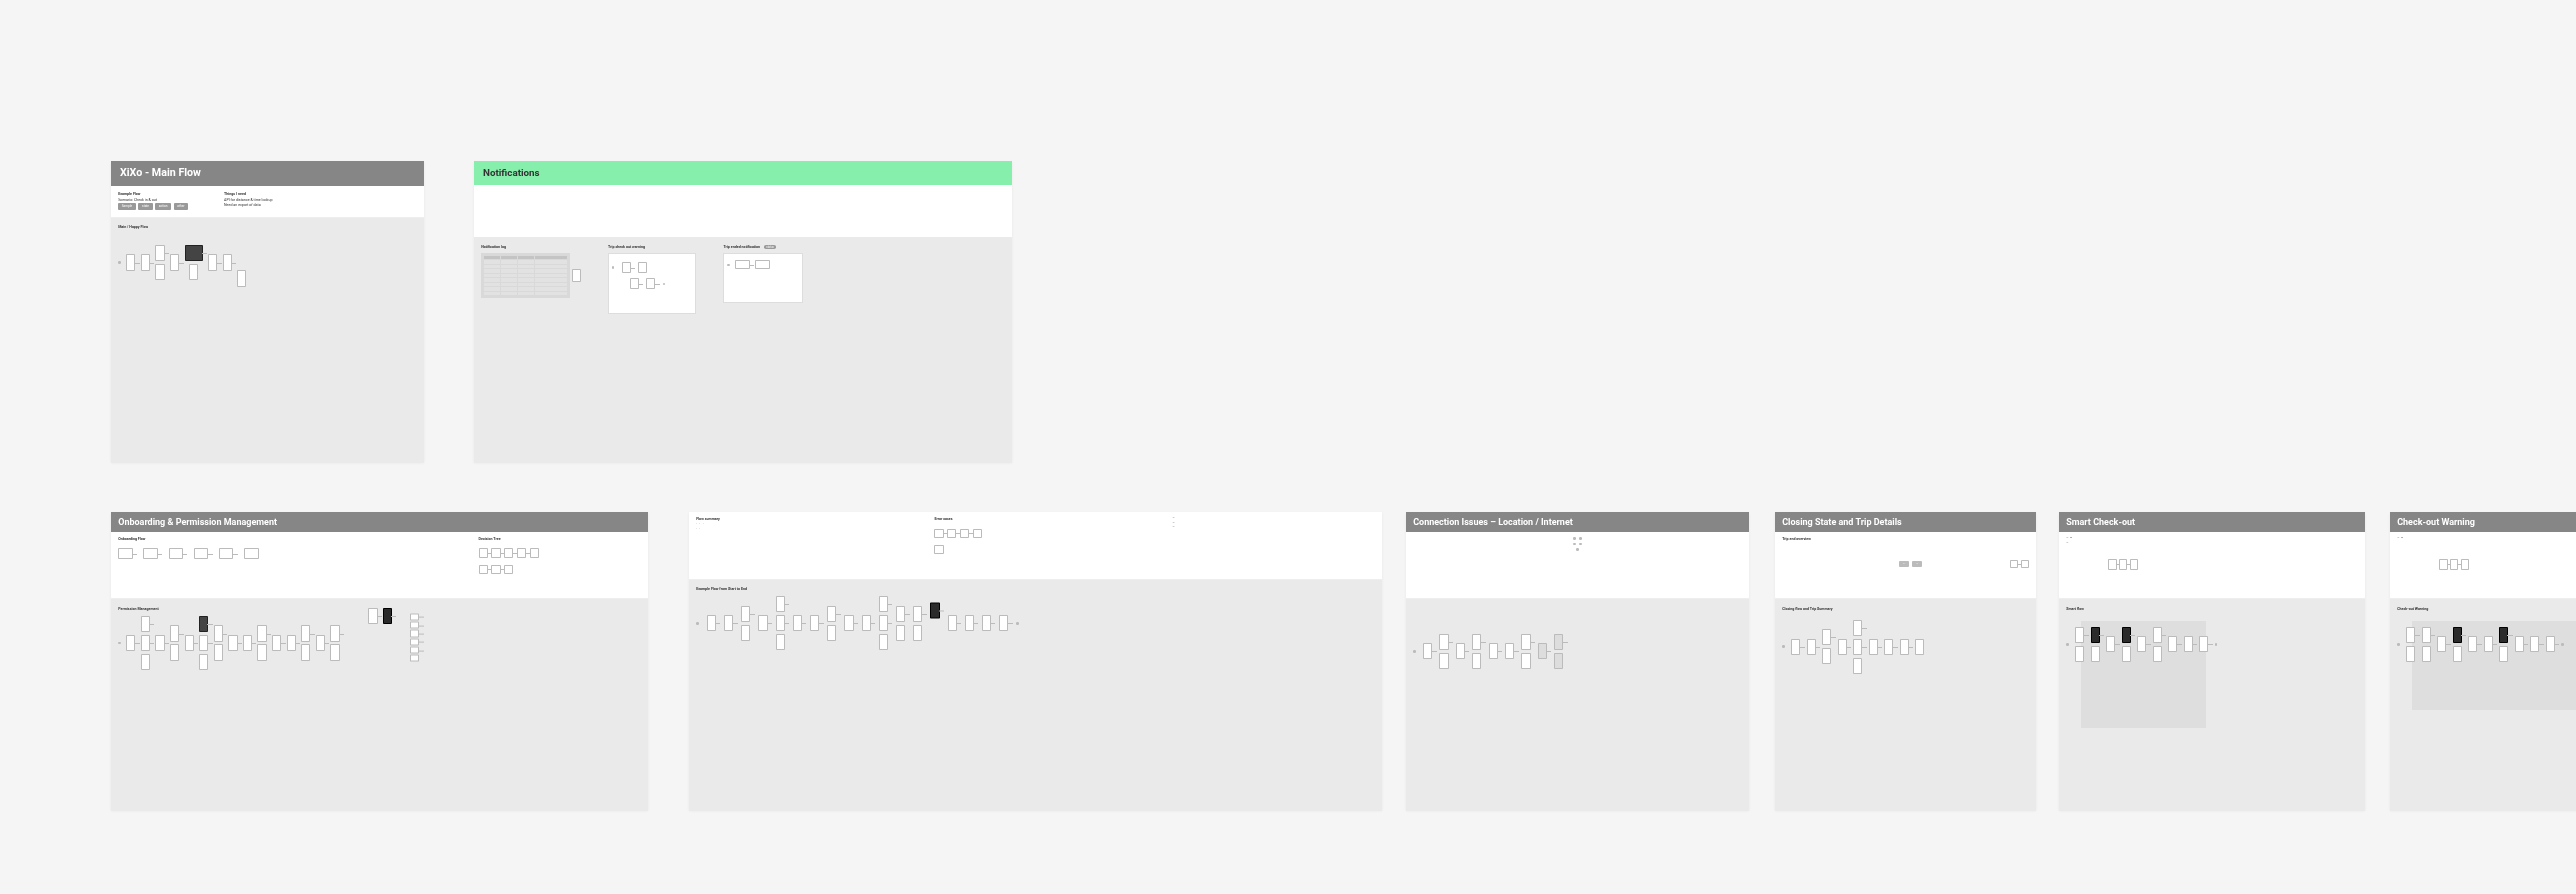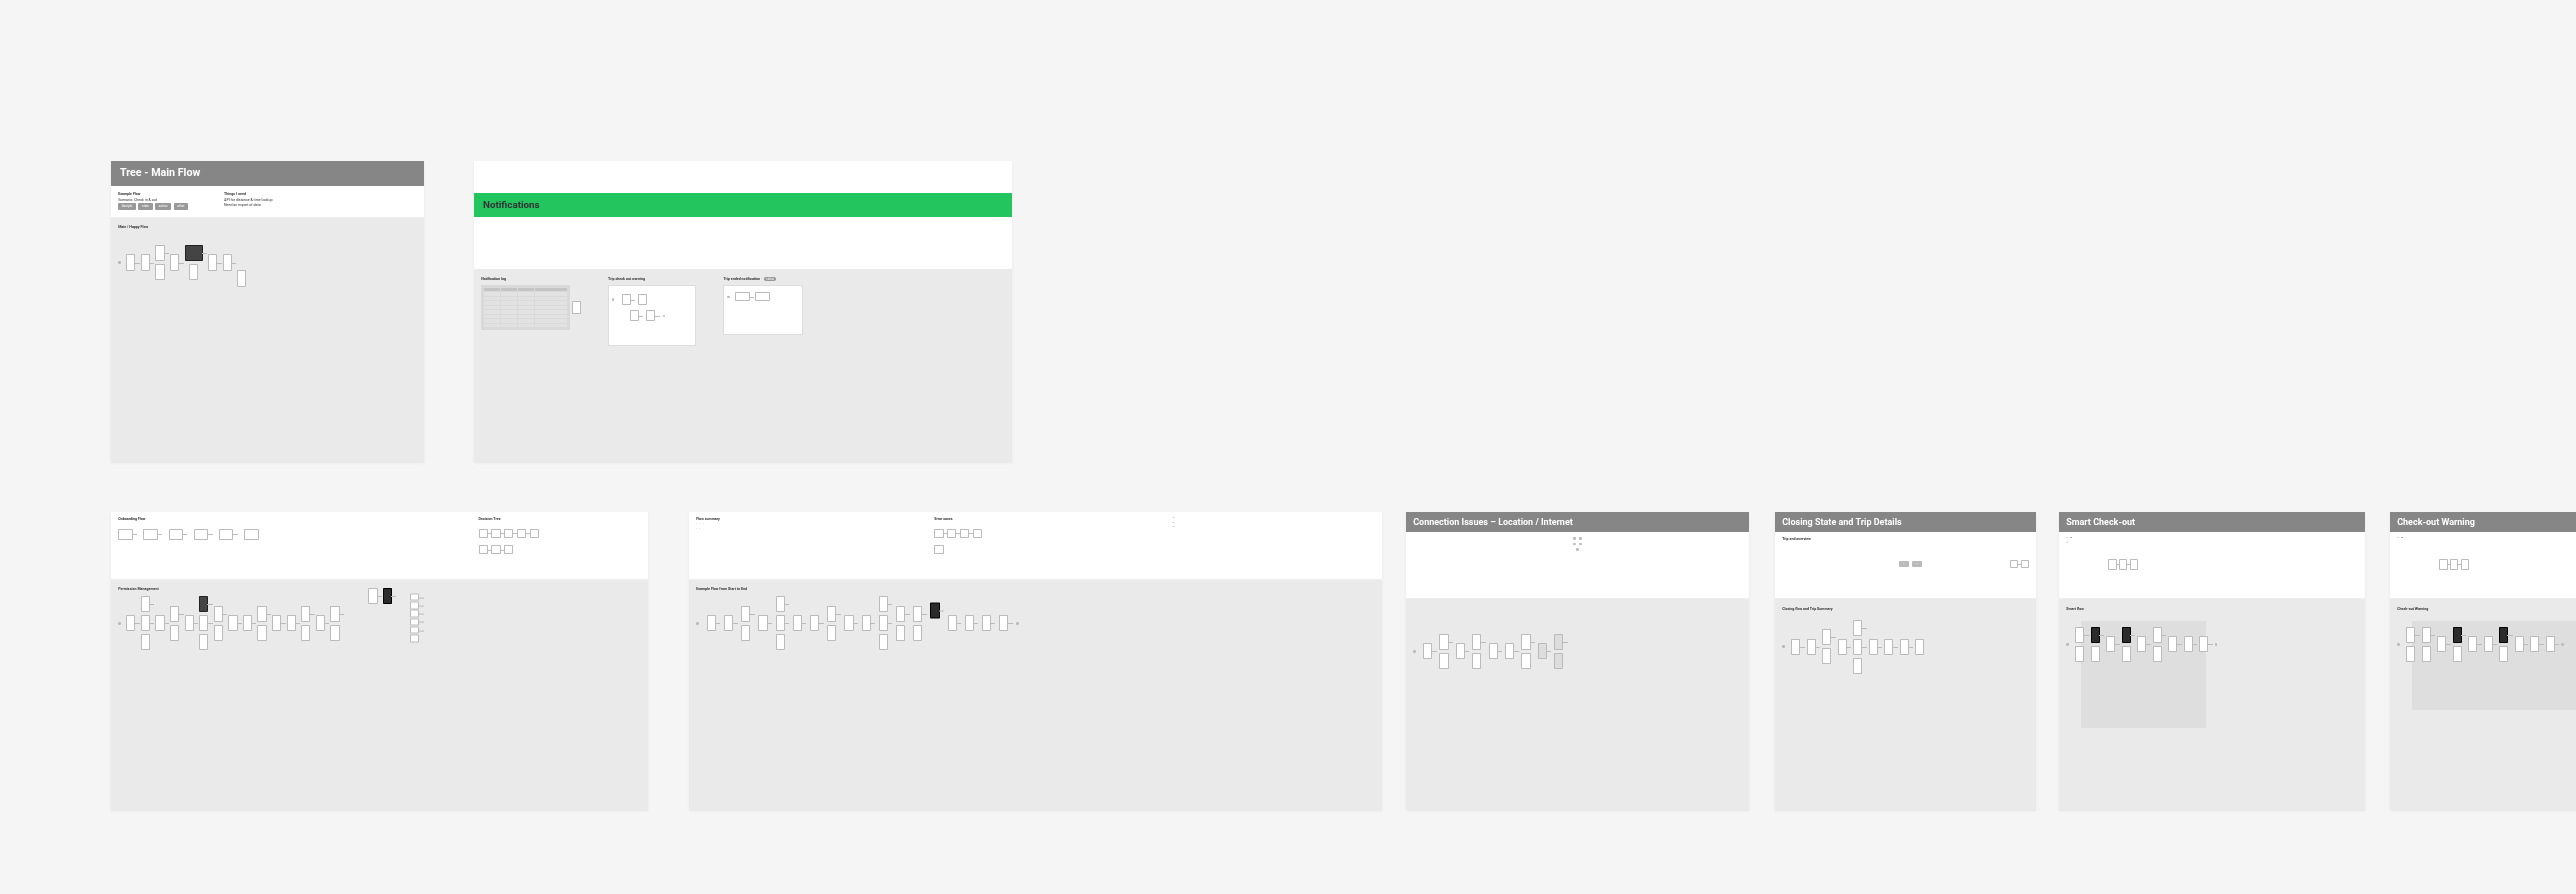--- a/index.html
+++ b/index.html
@@ -27,26 +27,25 @@
     font-size: 9px;
     font-weight: 700;
     padding: 4.5px 7.2px;
     line-height: 1.2;
   }
   .frame-header.big {
     font-size: 10.7px;
     padding: 6.3px 9px;
   }
   .frame-header.light {
-    background: #22c55e;
+    background: #86efac;
     color: #333;
     font-size: 9.8px;
     font-weight: 700;
     padding: 6.3px 9px;
-    margin-top: 32px;
   }
   .spec-strip {
     background: #fff;
     padding: 5.4px 7.2px 7.2px;
     display: flex;
     gap: 36px;
     font-size: 3.6px;
     color: #333;
     border-bottom: 0.9px solid #eee;
   }
@@ -102,21 +101,21 @@
   }
   .panel-title { font-size:3.6px; font-weight:700; color:#333; margin-bottom:1.8px; }
   .badge { font-size:2.7px; background:#999; color:#fff; padding:0 2.7px; border-radius:1.8px; }
 </style>
 </head>
 <body>
 
 <div class="canvas">
 
   <div class="frame flex-col" style="left:111px; top:161px; width:313px; height:302px;">
-    <div class="frame-header big">Tree - Main Flow</div>
+    <div class="frame-header big">XiXo - Main Flow</div>
     <div class="spec-strip">
       <div class="spec-col">
         <div class="spec-title">Example Flow</div>
         <div>Scenario: Check in &amp; out</div>
         <div class="chips">
           <span class="chip">Sample</span>
           <span class="chip">state</span>
           <span class="chip">action</span>
           <span class="chip">other</span>
         </div>
@@ -236,20 +235,21 @@
               <span class="node" style="width:12.5px;height:7.2px;"></span>
               <span class="node" style="width:12.5px;height:7.2px;"></span>
             </div>
           </div>
         </div>
       </div>
     </div>
   </div>
 
   <div class="frame flex-col" style="left:111px; top:512px; width:537px; height:299px;">
+    <div class="frame-header">Onboarding &amp; Permission Management</div>
     <div class="spec-strip" style="height:54px;">
       <div class="spec-col" style="flex:2;">
         <div style="font-weight:700;">Onboarding Flow</div>
         <div class="nodes" style="gap:10.7px;">
           <span class="node" style="width:12.5px;height:9px;"></span>
           <span class="node" style="width:12.5px;height:9px;"></span>
           <span class="node" style="width:12.5px;height:9px;"></span>
           <span class="node" style="width:12.5px;height:9px;"></span>
           <span class="node" style="width:12.5px;height:9px;"></span>
           <span class="node" style="width:12.5px;height:9px;"></span>

